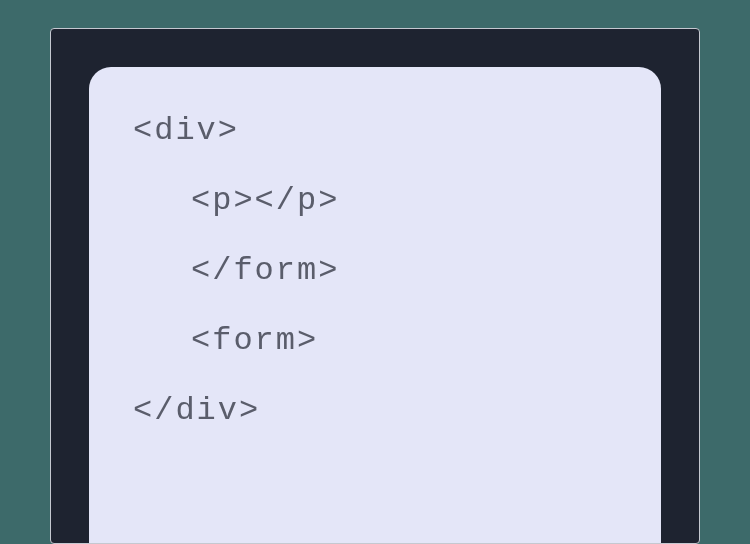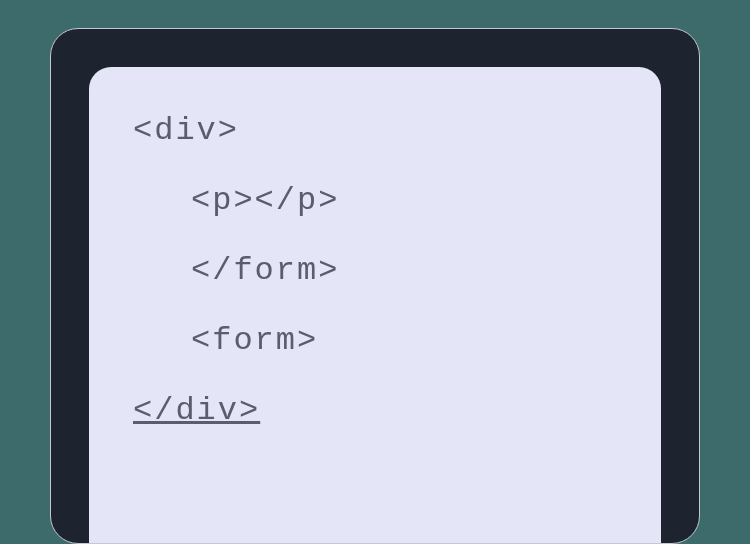--- a/index.html
+++ b/index.html
@@ -13,21 +13,21 @@
       background: #3d6a6a;
       display: flex;
       align-items: center;
       justify-content: center;
       padding: 28px 50px 0 50px;
     }
     .outer-frame {
       width: 650px;
       height: 516px;
       background: #1e2330;
-      border-radius: 28px;
+      border-radius: 4px;
       border: 1px solid #c5c8d0;
       padding: 38px 38px 0 38px;
     }
     .code-panel {
       width: 100%;
       height: 100%;
       background: #e4e6f8;
       border-radius: 22px 22px 0 0;
       padding: 48px 44px;
     }
@@ -35,21 +35,20 @@
       font-family: "Menlo", "Consolas", "Courier New", monospace;
       font-size: 32px;
       color: #5a5d6b;
       line-height: 1.0;
       letter-spacing: 2px;
       white-space: pre;
       margin-bottom: 38px;
     }
     .code-line:last-child {
       margin-bottom: 16px;
-      text-decoration: underline;
     }
     .indent-1 {
       padding-left: 58px;
       margin-top: 37px;
     }
   </style>
 </head>
 <body>
 
 <div class="outer-frame">

